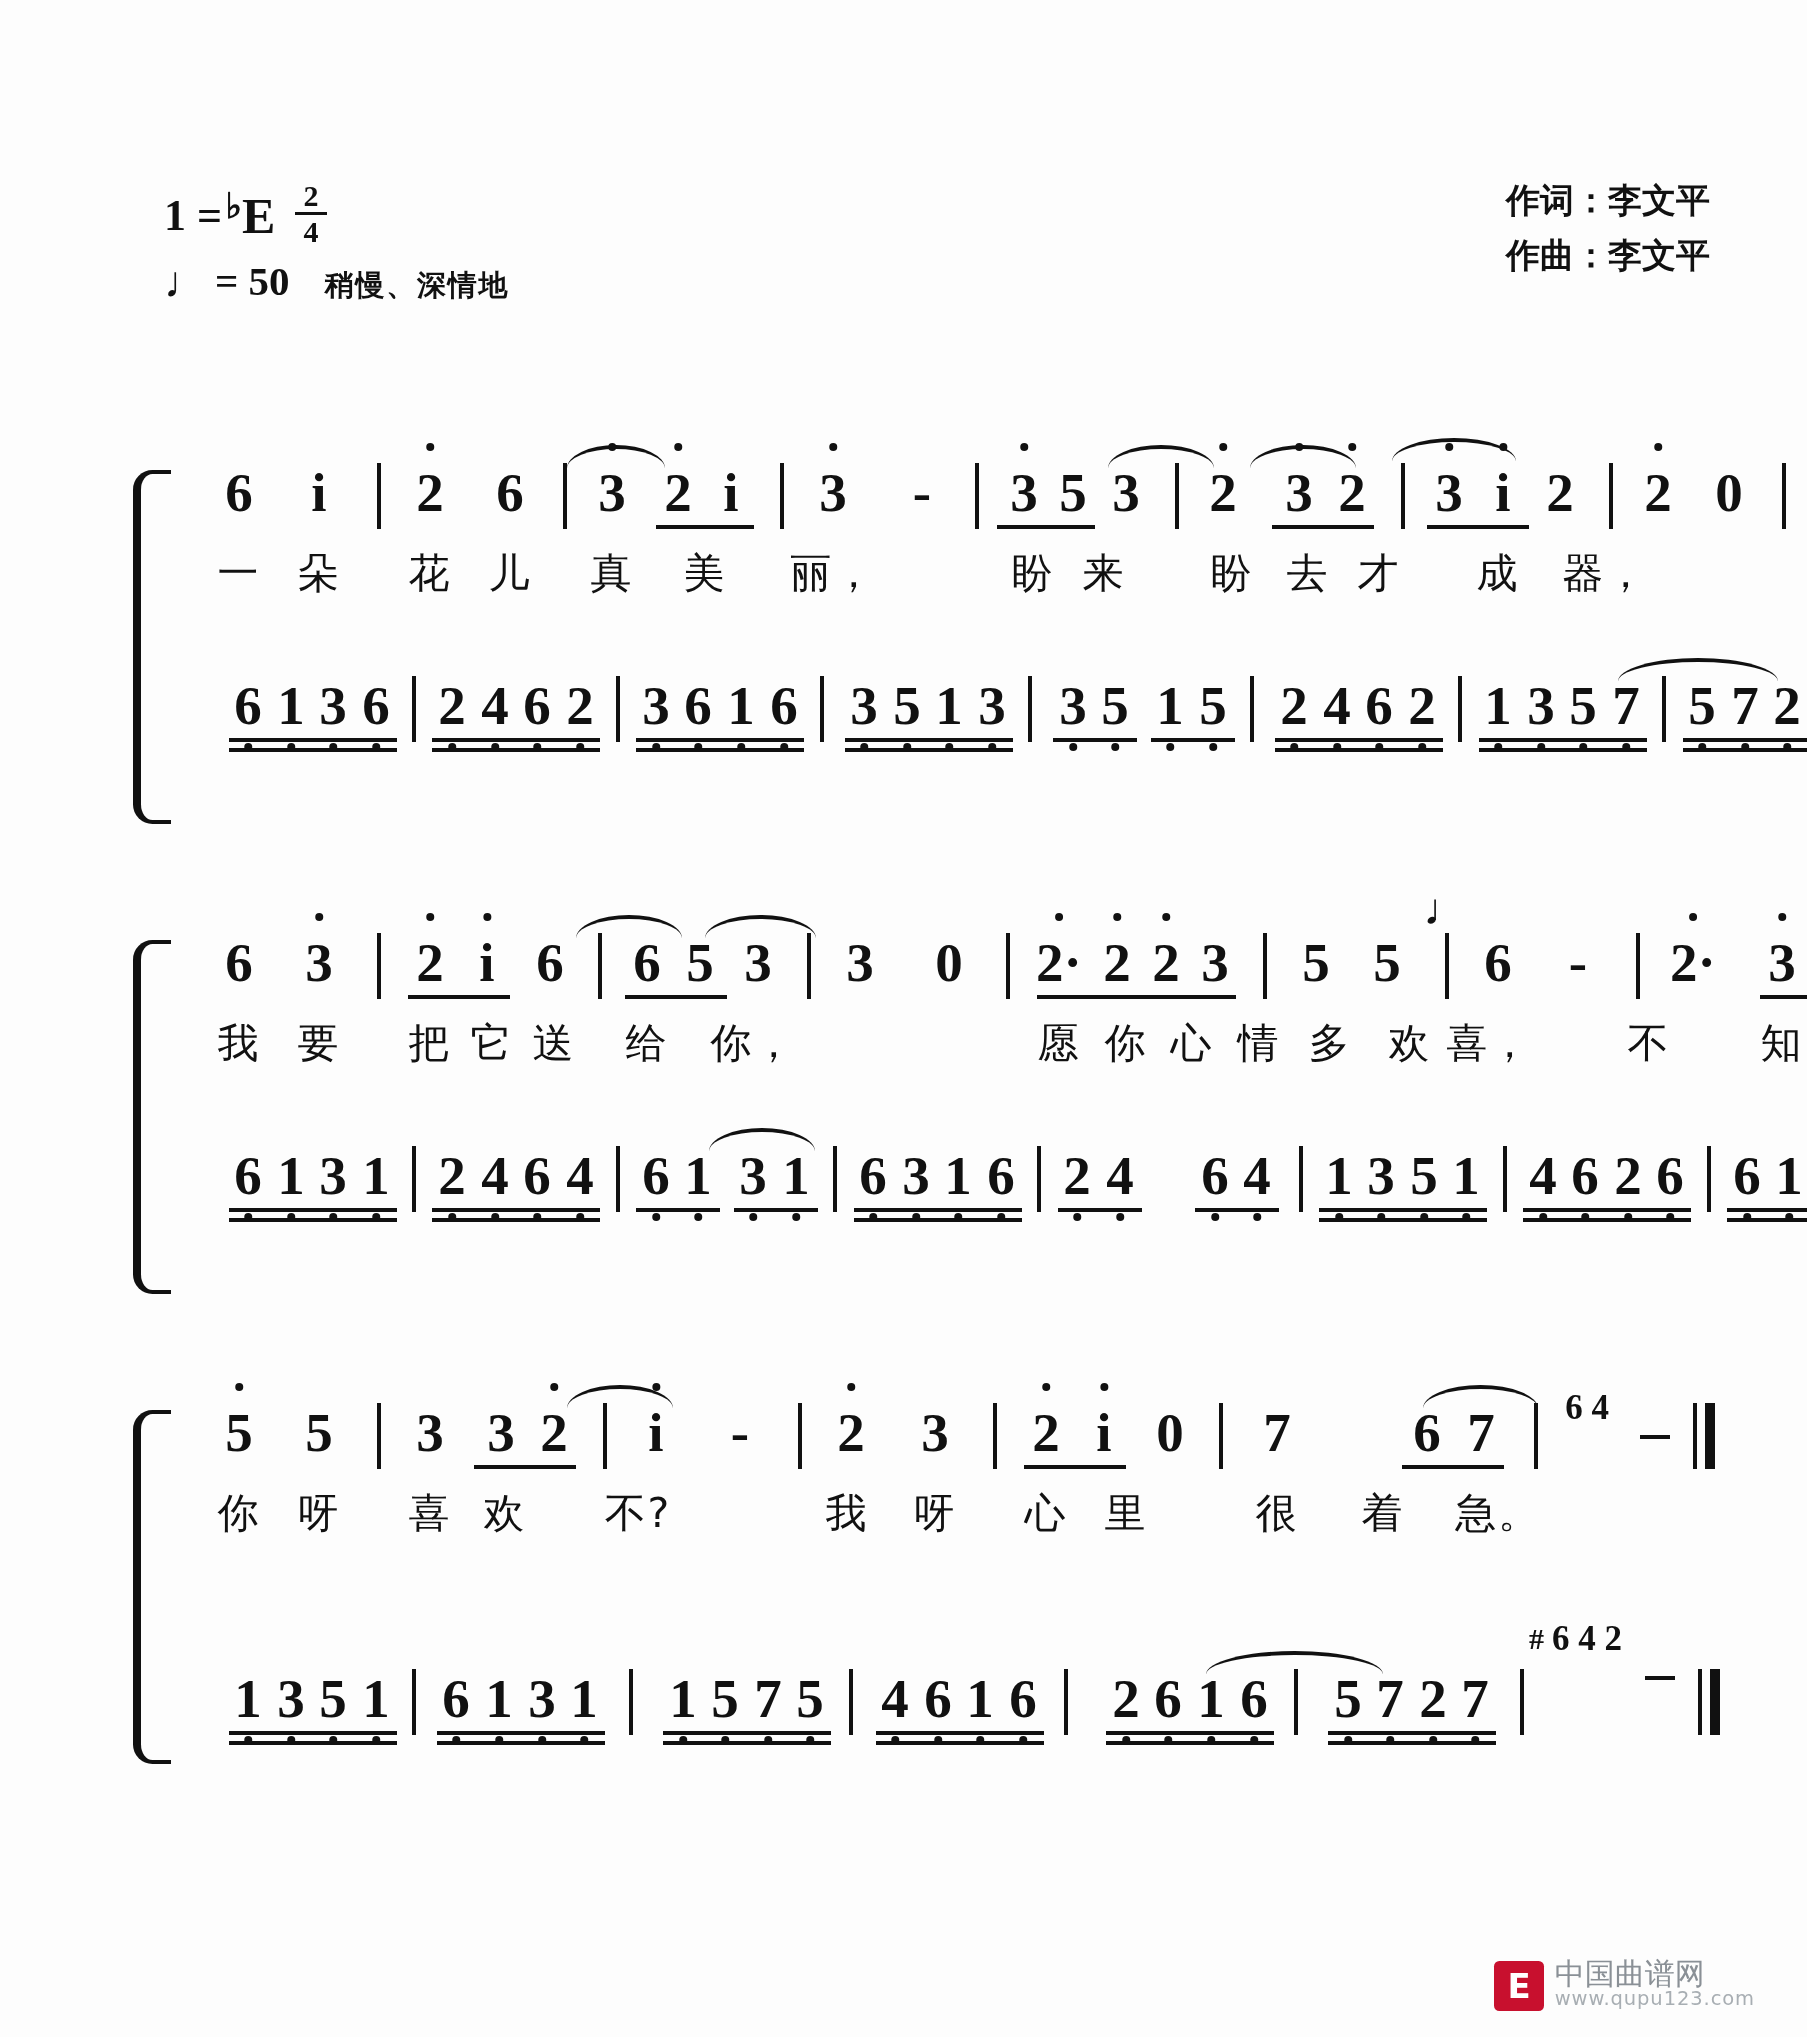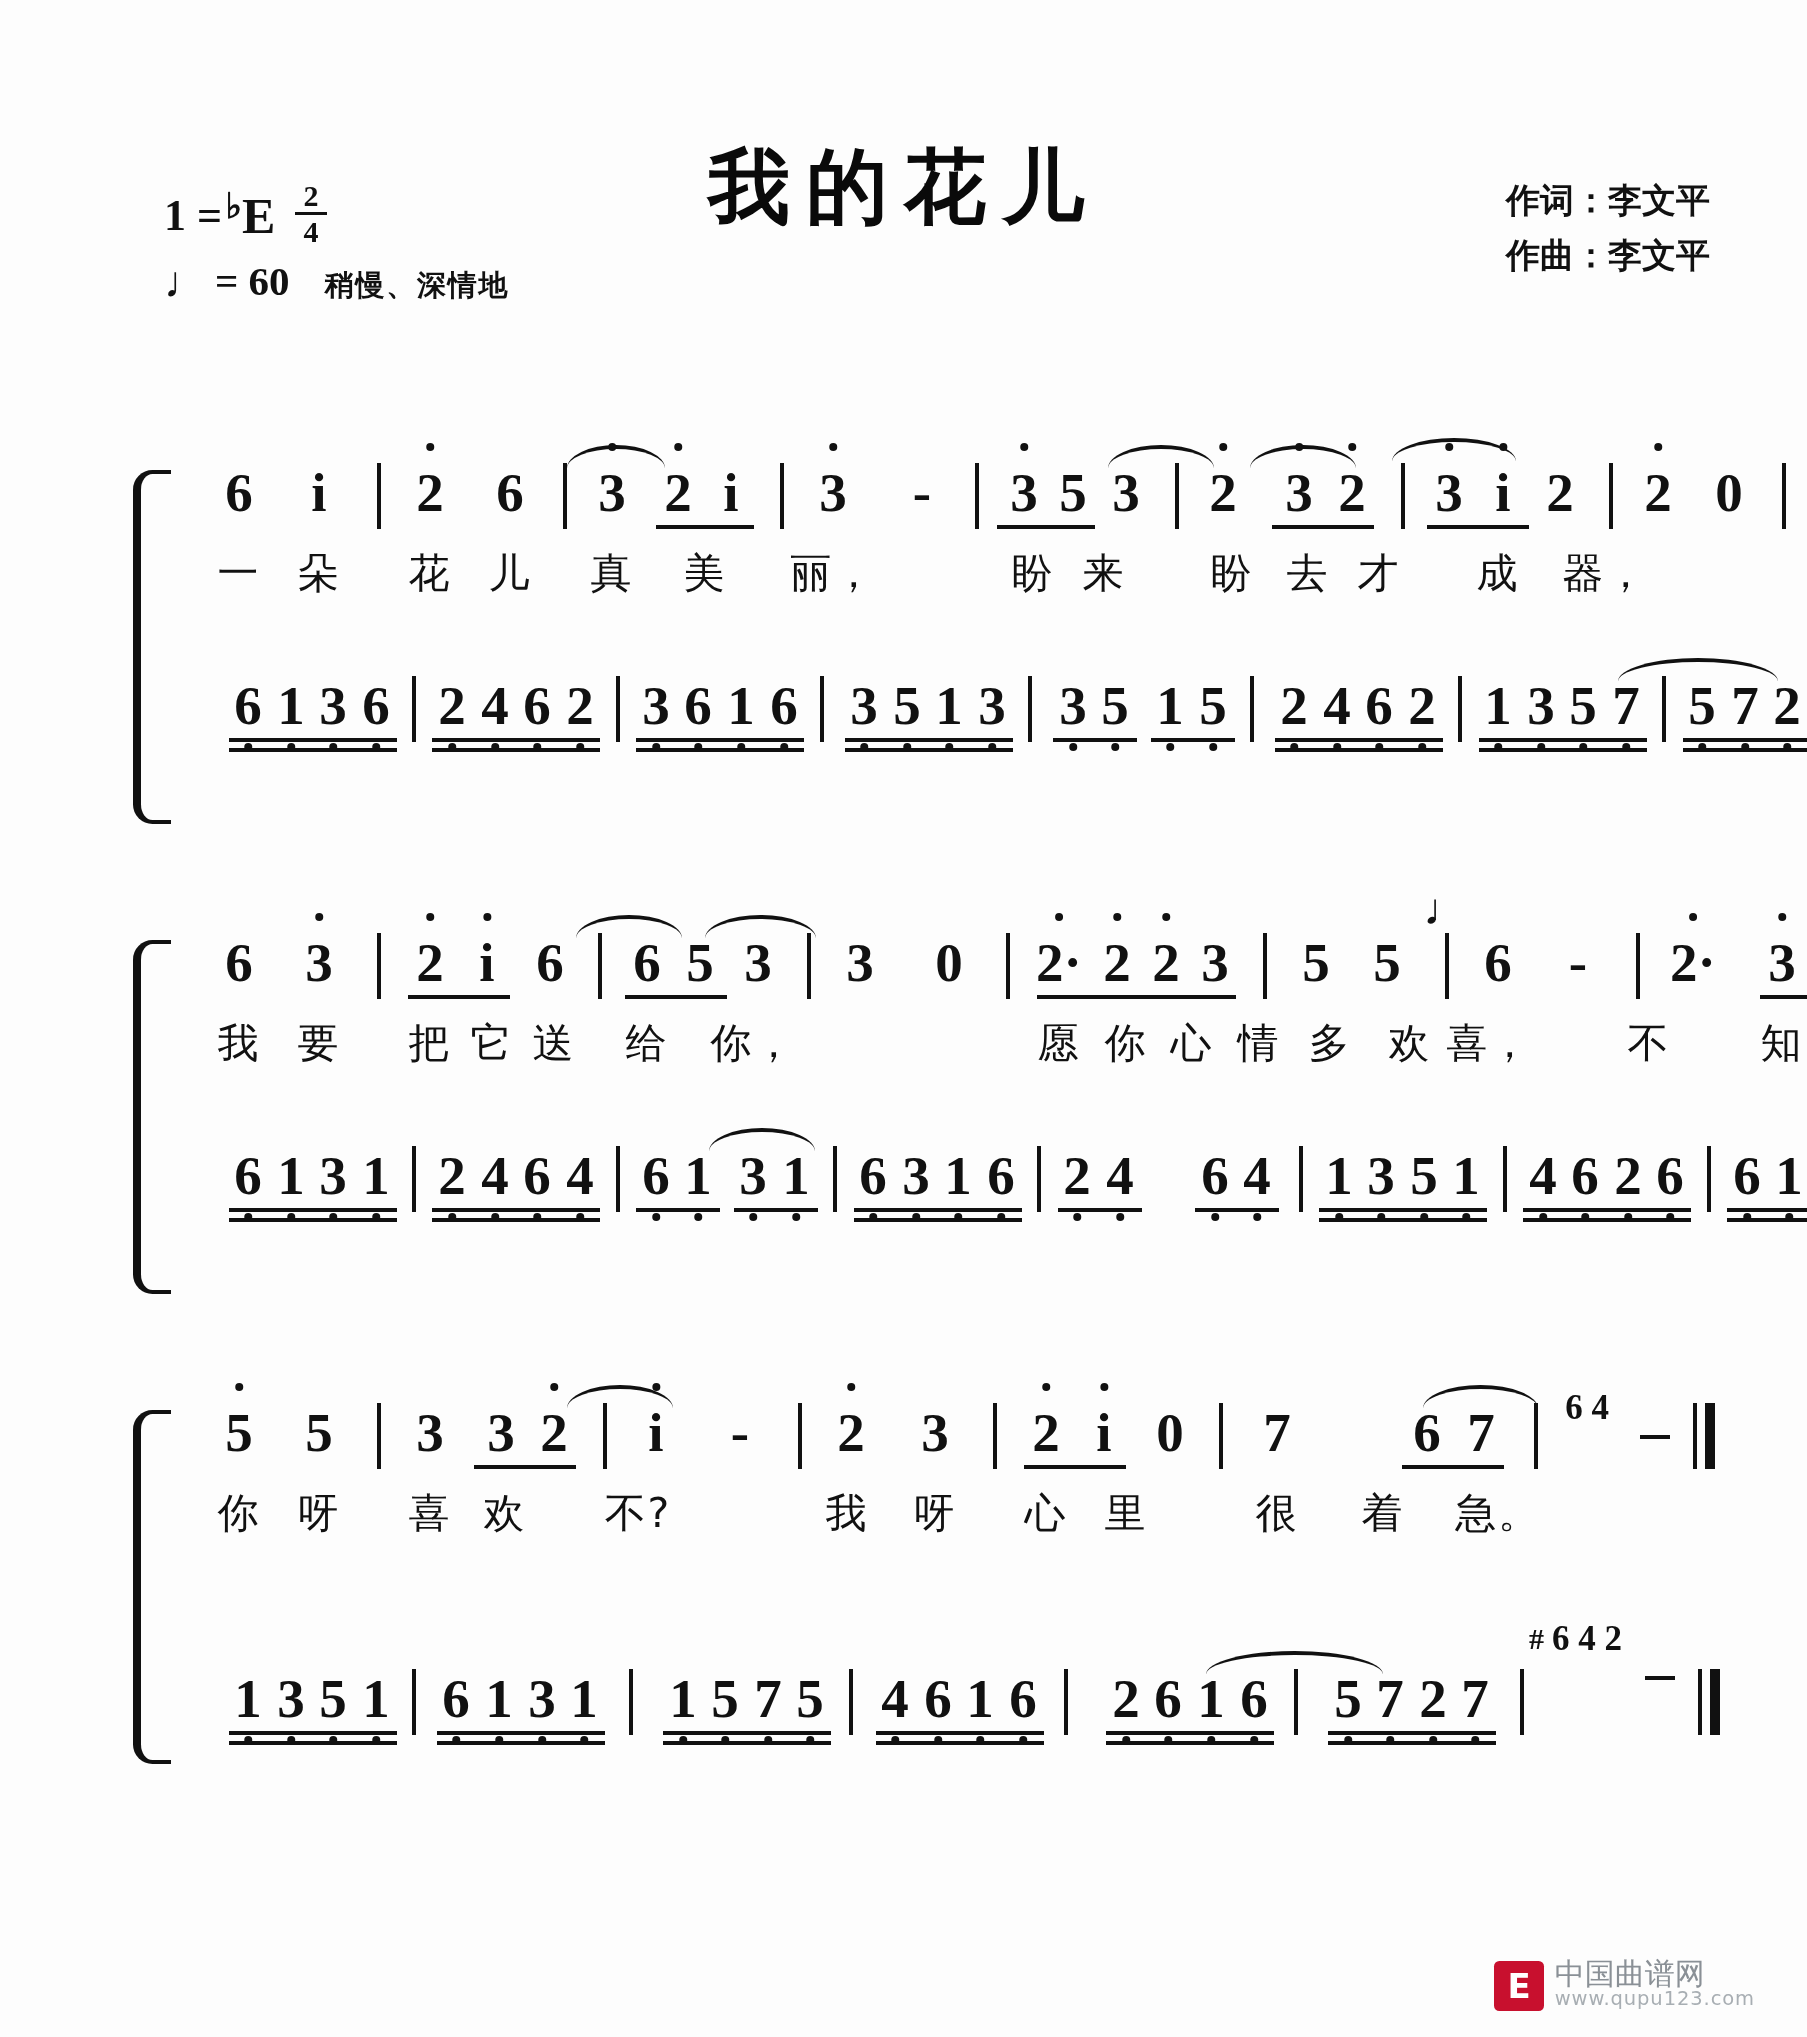--- a/index.html
+++ b/index.html
@@ -270,40 +270,39 @@
   }
   .wm-cn { font-size: 30px; color: #8a9096; }
   .wm-url { font-size: 19.5px; color: #a8aeb3; letter-spacing: 0.9px; }
 </style>
 </head>
 <body>
 
 <div class="sheet">
 
   <div class="header">
-    <div class="title">我的花儿</div>
     <div class="credits">
       <div>作词：李文平</div>
       <div>作曲：李文平</div>
     </div>
 
     <div class="keyblock">
       <div class="keyline">
         <span>1 =</span>
         <span class="flat">♭</span>
         <span class="keyletter">E</span>
         <span class="meter">
           <span class="num">2</span>
           <span class="bar"></span>
           <span class="den">4</span>
         </span>
       </div>
       <div class="tempoline">
         <span class="noteglyph">♩</span>
-        <span>= 60</span>
+        <span>= 50</span>
         <span class="expression">稍慢、深情地</span>
       </div>
     </div>
   </div>
 
   <div class="system sys1">
     <div class="brace"></div>
 
     <div class="staffline">
       <div class="notes">

